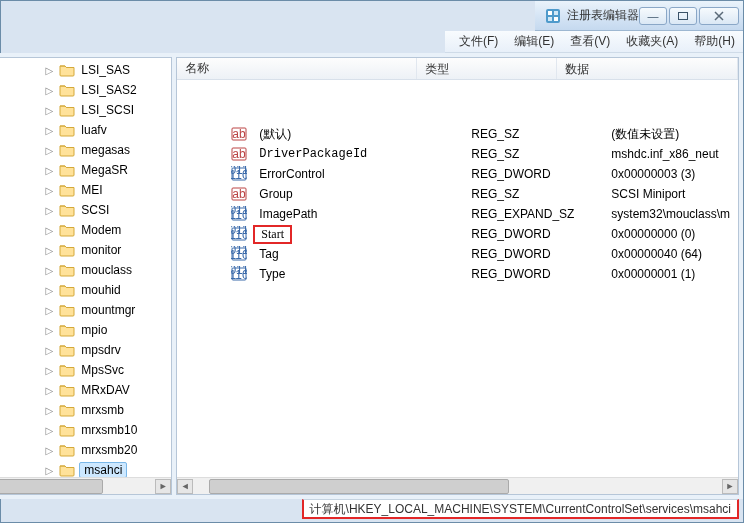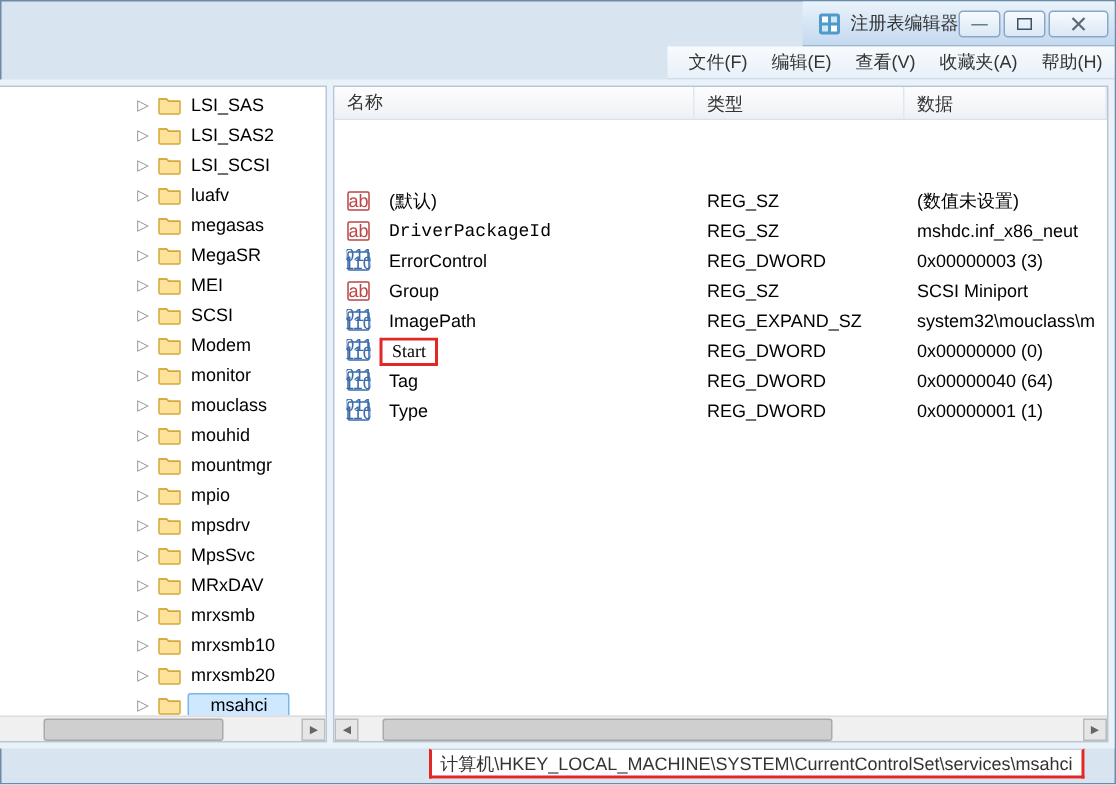--- a/index.html
+++ b/index.html
@@ -14,38 +14,38 @@
   .menubar { height: 22px; background: linear-gradient(to bottom,#f8fbfe,#e8f0f9); border-bottom:1px solid #cfdbe8; display:flex; align-items:center; padding-left:6px; }
   .menu-item { padding: 2px 8px; color:#333; }
   .workspace { flex:1; display:flex; padding:4px; gap:4px; background:#e9f1f9; overflow:hidden;}
   .pane { background:#fff; border:1px solid #b6c6d8; position:relative; display:flex; flex-direction:column; overflow:hidden;}
   .pane.left { width:240px; }
   .pane.right { flex:1;gap:44px; }
   .tree { flex:1; overflow:hidden; padding:2px 0 2px 0; }
   .tree-row { display:flex; align-items:center; height:20px; padding-left:110px; gap:4px; white-space:nowrap; }
   .toggle { width:12px; height:12px; display:inline-flex; align-items:center; justify-content:center; color:#888; font-size:10px; }
   .folder-icon { width:16px; height:14px; }
-  .tree-row.selected .label { background:#cde8ff; border:1px solid #7ab7e8; padding:0 14px; border-radius:2px;}
+  .tree-row.selected .label { background:#cde8ff; border:1px solid #7ab7e8; padding:0 4px; border-radius:2px;}
   .tree-row .label { padding:0 2px; }
   .hscroll { height:17px; background:#f0f0f0; border-top:1px solid #ddd; display:flex; align-items:center; }
   .hscroll .track { flex:1; height:15px; background:#f0f0f0; position:relative; margin:0 16px;}
   .hscroll .thumb { position:absolute; height:15px; background:#cfcfcf; border:1px solid #aaa; border-radius:2px; }
   .hscroll .btn { width:16px; height:15px; background:#e6e6e6; border:1px solid #bbb; text-align:center; font-size:9px; line-height:13px; color:#666;}
   .list-header { height:22px; background:linear-gradient(to bottom,#fdfdfd,#edf1f6); border-bottom:1px solid #d8e0ea; display:flex; }
   .list-header .col { padding:3px 8px; border-right:1px solid #e1e7ef; color:#333; }
   .list-body { flex:1; overflow:hidden; }
-  .list-row { display:flex; align-items:center; height:20px; }
+  .list-row { display:flex; align-items:center; height:20px;margin-left:46px; }
   .list-row .cell { padding:0 8px; white-space:nowrap; overflow:hidden; text-overflow:ellipsis;}
   .col-name { width:240px; display:flex; align-items:center; gap:6px;}
   .col-type { width:140px; }
   .col-data { flex:1; }
   .valicon { width:16px; height:16px; display:inline-block;}
   .redbox { border:2px solid #e22727; }
   .statusbar { height:20px; border-top:1px solid #c5d3e0; background:#fff; padding:2px 6px; margin:0 4px 3px 4px; line-height:15px; color:#333; }
-  .status-wrap { margin:0 16px 0 0; }
+  .status-wrap { margin:0 0 0 0; }
 </style>
 </head>
 <body>
 
 <div class="window">
 
   <div class="titlebar">
     <span class="app-icon">
       <svg viewBox="0 0 16 16">
           <rect x="1" y="1" width="14" height="14" fill="#4e9acb" rx="2"></rect>

